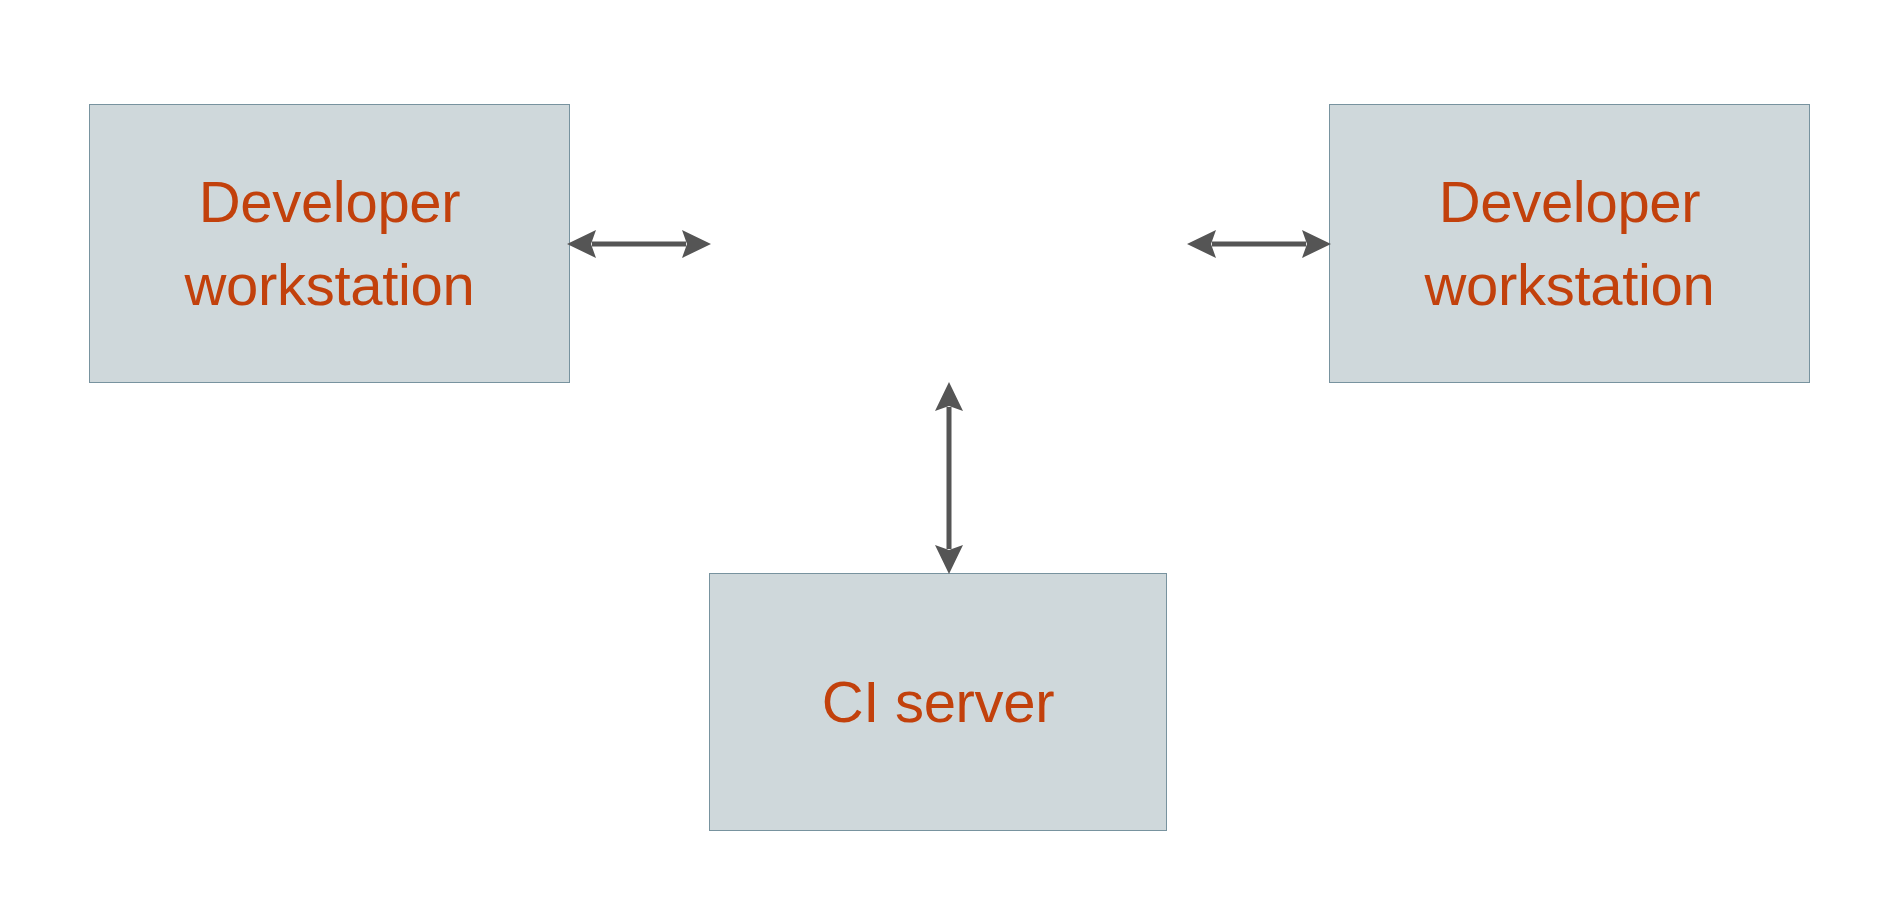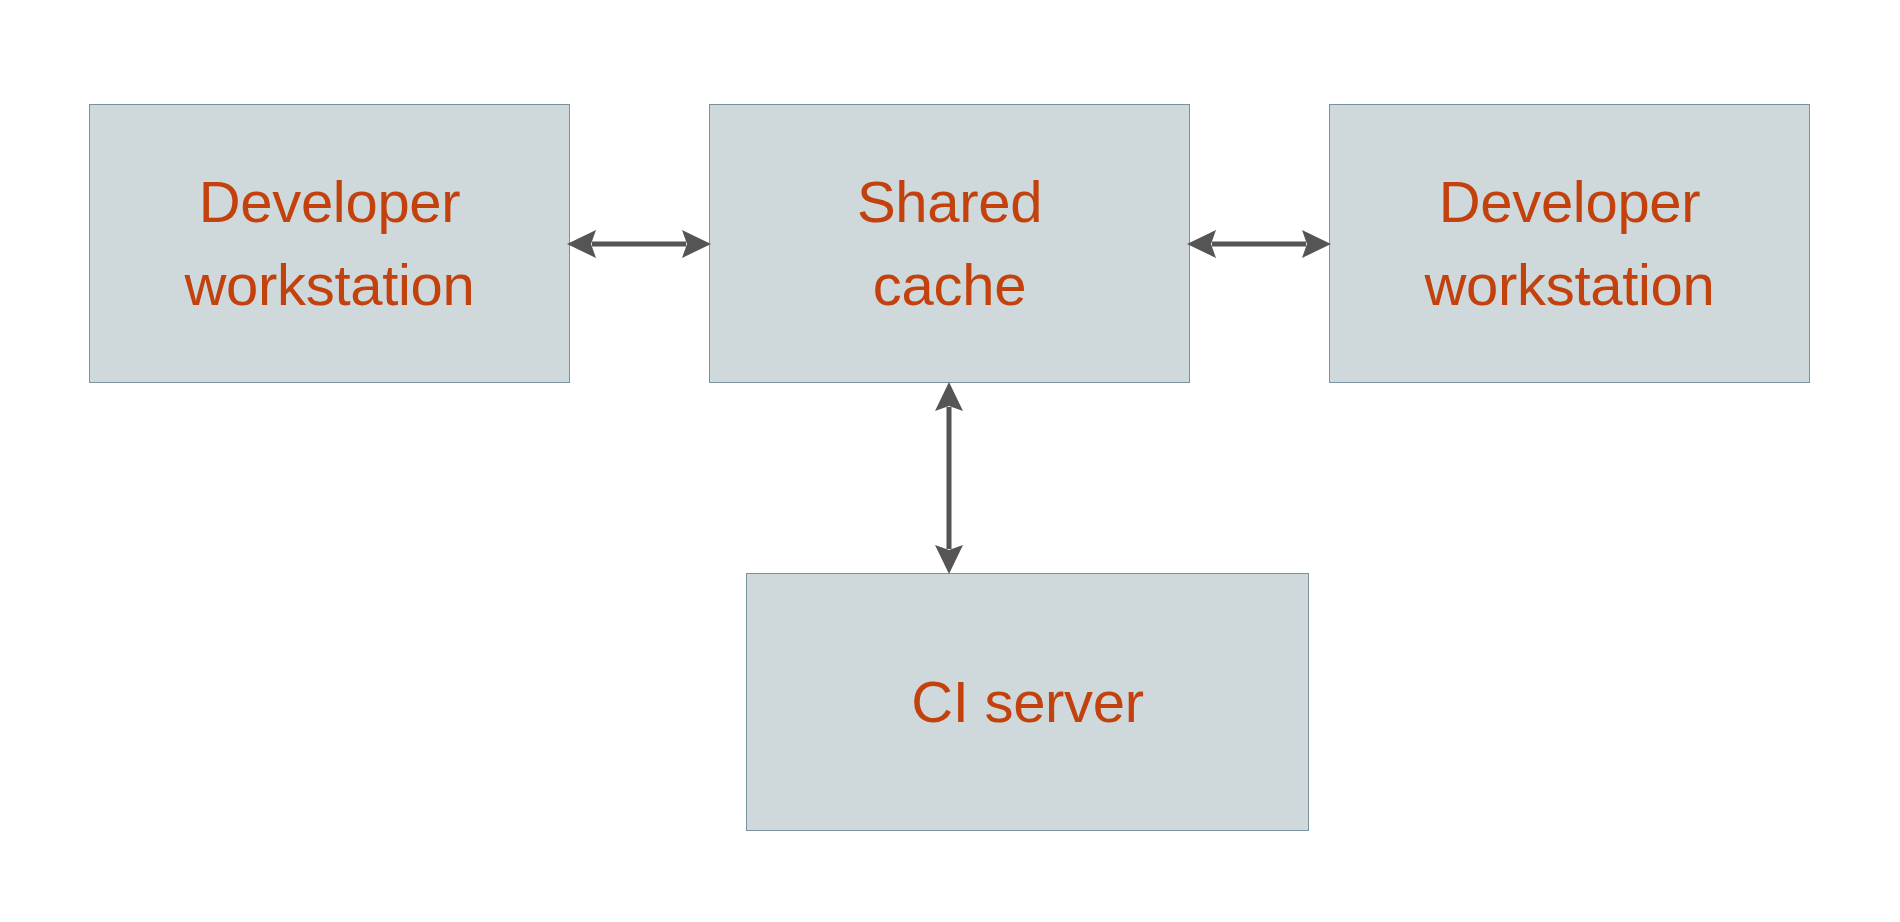--- a/index.html
+++ b/index.html
@@ -36,45 +36,41 @@
     line-height: 1.42;
     font-weight: 400;
     letter-spacing: -0.3px;
     white-space: pre-line;
     padding: 0 10px;
   }
   
   #node-dev-left   { left: 89px;   top: 104px; width: 481px; height: 279px; }
   #node-shared     { left: 709px;  top: 104px; width: 481px; height: 279px; }
   #node-dev-right  { left: 1329px; top: 104px; width: 481px; height: 279px; }
-  #node-ci         { left: 746px;  top: 573px; width: 563px; height: 258px; }
+  #node-ci         { left: 709px;  top: 573px; width: 458px; height: 258px; }
 
   .edge {
     position: absolute;
     overflow: visible;
   }
   #edge-left-shared  { left: 566px;  top: 215px; width: 146px; height: 58px; }
   #edge-shared-right { left: 1186px; top: 215px; width: 146px; height: 58px; }
   #edge-shared-ci    { left: 920px;  top: 381px; width: 58px;  height: 194px; }
   .edge svg { display: block; }
 </style>
 </head>
 <body>
 
 <div id="canvas">
 
   <div class="node" id="node-dev-left">
     <span class="node-label">Developer
 workstation</span>
   </div>
 
-  <div class="node" id="node-shared">
-    <span class="node-label">Shared
-cache</span>
-  </div>
 
   <div class="node" id="node-dev-right">
     <span class="node-label">Developer
 workstation</span>
   </div>
 
   <div class="node" id="node-ci">
     <span class="node-label">CI server</span>
   </div>
 

